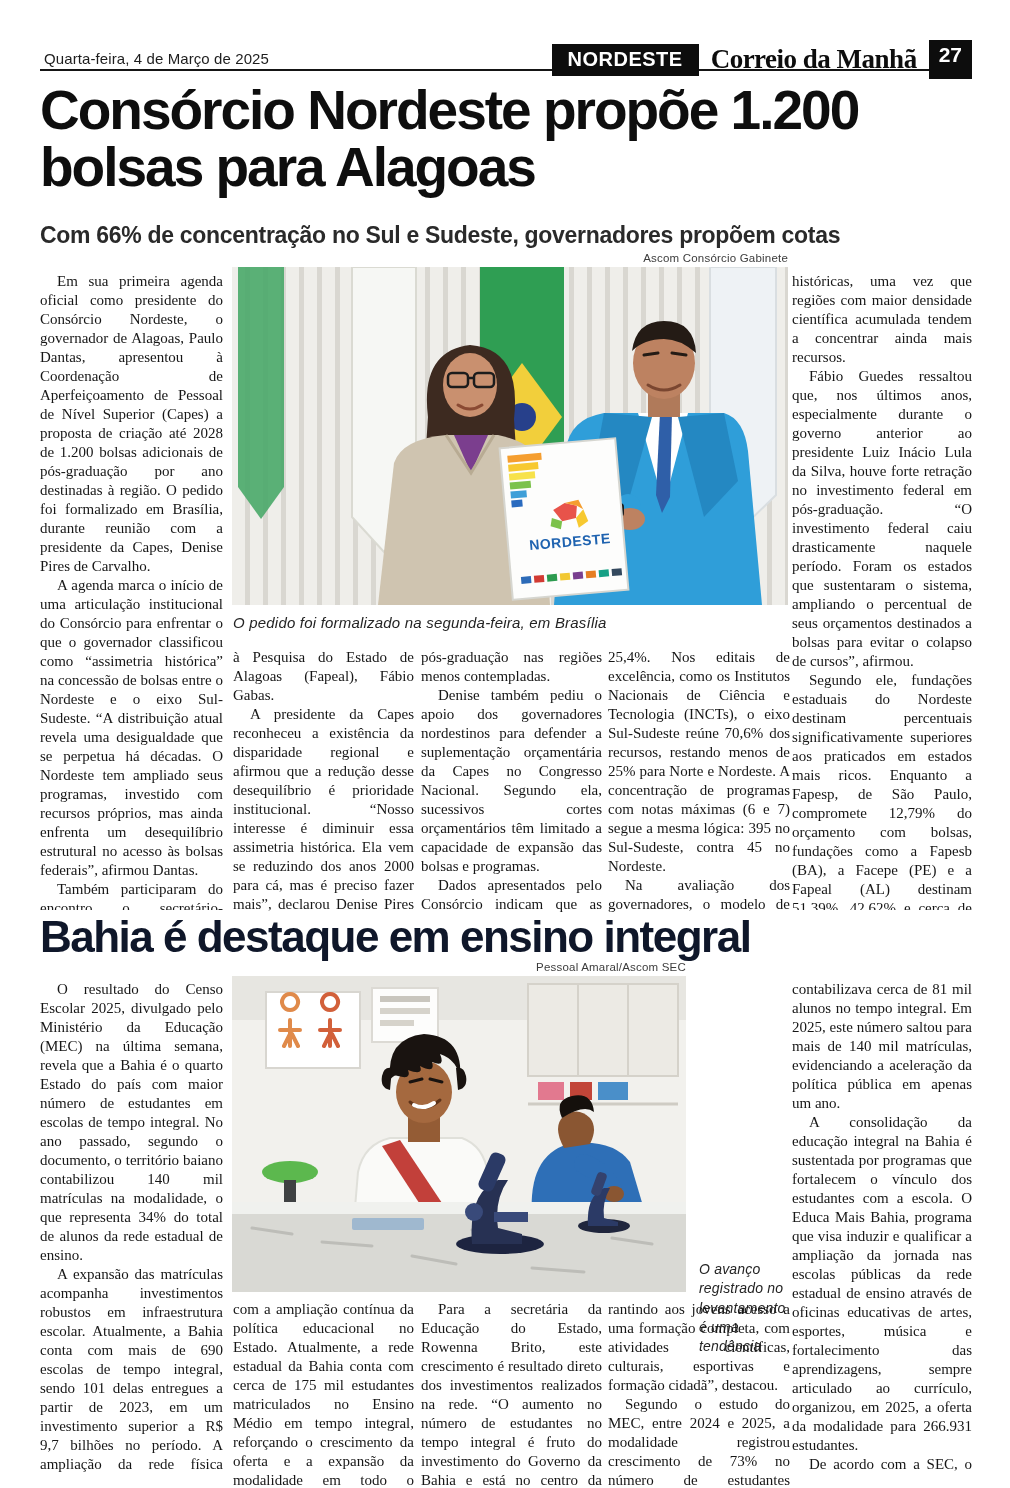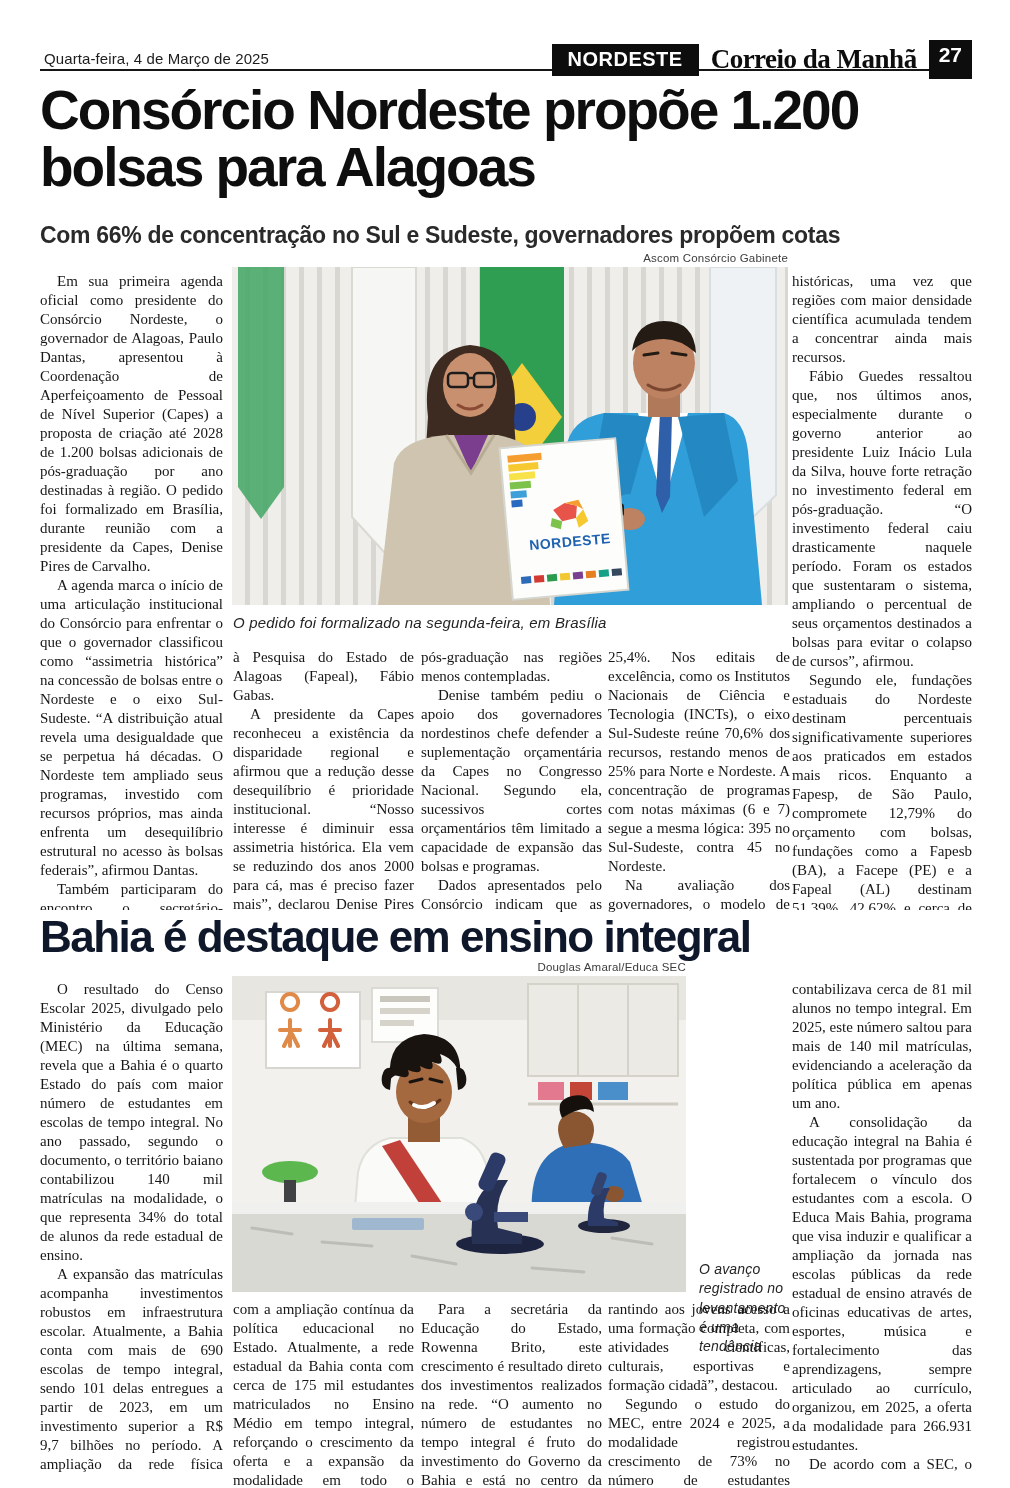--- a/index.html
+++ b/index.html
@@ -154,36 +154,36 @@
     <p>Em sua primeira agenda oficial como presidente do Consórcio Nordeste, o governador de Alagoas, Paulo Dantas, apresentou à Coordenação de Aperfeiçoamento de Pessoal de Nível Superior (Capes) a proposta de criação até 2028 de 1.200 bolsas adicionais de pós-graduação por ano destinadas à região. O pedido foi formalizado em Brasília, durante reunião com a presidente da Capes, Denise Pires de Carvalho.</p>
     <p>A agenda marca o início de uma articulação institucional do Consórcio para enfrentar o que o governador classificou como “assimetria histórica” na concessão de bolsas entre o Nordeste e o eixo Sul-Sudeste. “A distribuição atual revela uma desigualdade que se perpetua há décadas. O Nordeste tem ampliado seus programas, investido com recursos próprios, mas ainda enfrenta um desequilíbrio estrutural no acesso às bolsas federais”, afirmou Dantas.</p>
     <p>Também participaram do encontro o secretário-executivo do Consórcio Nordeste, Carlos Gabas; o chefe de Gabinete da instituição, Glauber Piva; e o coordenador da Câmara Temática de Ciência e Fomento ao Conhecimento do Consórcio e presidente da Fundação de Amparo</p>
   </div>
   <div class="abs bodycol a1c2">
     <p class="cont">à Pesquisa do Estado de Alagoas (Fapeal), Fábio Gabas.</p>
     <p>A presidente da Capes reconheceu a existência da disparidade regional e afirmou que a redução desse desequilíbrio é prioridade institucional. “Nosso interesse é diminuir essa assimetria histórica. Ela vem se reduzindo dos anos 2000 para cá, mas é preciso fazer mais”, declarou Denise Pires de Carvalho, acrescentando que a Capes vai desenvolver um trabalho estratégico voltado para o fortalecimento da</p>
   </div>
   <div class="abs bodycol a1c3">
     <p class="cont">pós-graduação nas regiões menos contempladas.</p>
-    <p>Denise também pediu o apoio dos governadores nordestinos chefe defender a suplementação orçamentária da Capes no Congresso Nacional. Segundo ela, sucessivos cortes orçamentários têm limitado a capacidade de expansão das bolsas e programas.</p>
+    <p>Denise também pediu o apoio dos governadores nordestinos para defender a suplementação orçamentária da Capes no Congresso Nacional. Segundo ela, sucessivos cortes orçamentários têm limitado a capacidade de expansão das bolsas e programas.</p>
     <p>Dados apresentados pelo Consórcio indicam que as regiões Sul e Sudeste concentram 66,5% das bolsas da Capes, enquanto Norte e Nordeste somam</p>
   </div>
   <div class="abs bodycol a1c4">
     <p class="cont">25,4%. Nos editais de excelência, como os Institutos Nacionais de Ciência e Tecnologia (INCTs), o eixo Sul-Sudeste reúne 70,6% dos recursos, restando menos de 25% para Norte e Nordeste. A concentração de programas com notas máximas (6 e 7) segue a mesma lógica: 395 no Sul-Sudeste, contra 45 no Nordeste.</p>
     <p>Na avaliação dos governadores, o modelo de distribuição, baseado exclusivamente em critérios formais de mérito, acaba por reproduzir desigualdades</p>
   </div>
   <div class="abs bodycol a1c5">
     <p class="cont">históricas, uma vez que regiões com maior densidade científica acumulada tendem a concentrar ainda mais recursos.</p>
     <p>Fábio Guedes ressaltou que, nos últimos anos, especialmente durante o governo anterior ao presidente Luiz Inácio Lula da Silva, houve forte retração no investimento federal em pós-graduação. “O investimento federal caiu drasticamente naquele período. Foram os estados que sustentaram o sistema, ampliando o percentual de seus orçamentos destinados a bolsas para evitar o colapso de cursos”, afirmou.</p>
     <p>Segundo ele, fundações estaduais do Nordeste destinam percentuais significativamente superiores aos praticados em estados mais ricos. Enquanto a Fapesp, de São Paulo, compromete 12,79% do orçamento com bolsas, fundações como a Fapesb (BA), a Facepe (PE) e a Fapeal (AL) destinam 51,39%, 42,62% e cerca de 40%, respectivamente.</p>
 
   </div>
 
   <div class="abs headline2 sans">Bahia é destaque em ensino integral</div>
-  <div class="abs credit credit2 sans">Douglas Amaral/Educa SEC</div>
+  <div class="abs credit credit2 sans">Pessoal Amaral/Ascom SEC</div>
 
   <div class="abs photo2">
     <svg width="454" height="316" viewBox="0 0 454 316">
       <rect width="454" height="316" fill="#f2f1ed"></rect>
       <rect width="454" height="44" fill="#e7e6e1"></rect>
       <g>
         <rect x="34" y="16" width="94" height="76" fill="#ffffff" stroke="#d8d6d0" stroke-width="2"></rect>
         <path d="M58,34 a8,8 0 1,1 .1,0 M58,44 l0,26 M48,54 l20,0 M52,70 l6,-12 M66,70 l-6,-12" stroke="#e08a4a" stroke-width="4" fill="none" stroke-linecap="round"></path>
         <path d="M98,34 a8,8 0 1,1 .1,0 M98,44 l0,26 M88,54 l20,0 M92,70 l6,-12 M106,70 l-6,-12" stroke="#d2603a" stroke-width="4" fill="none" stroke-linecap="round"></path>
         <rect x="140" y="12" width="66" height="54" fill="#fdfdfc" stroke="#dcdad4" stroke-width="2"></rect>

